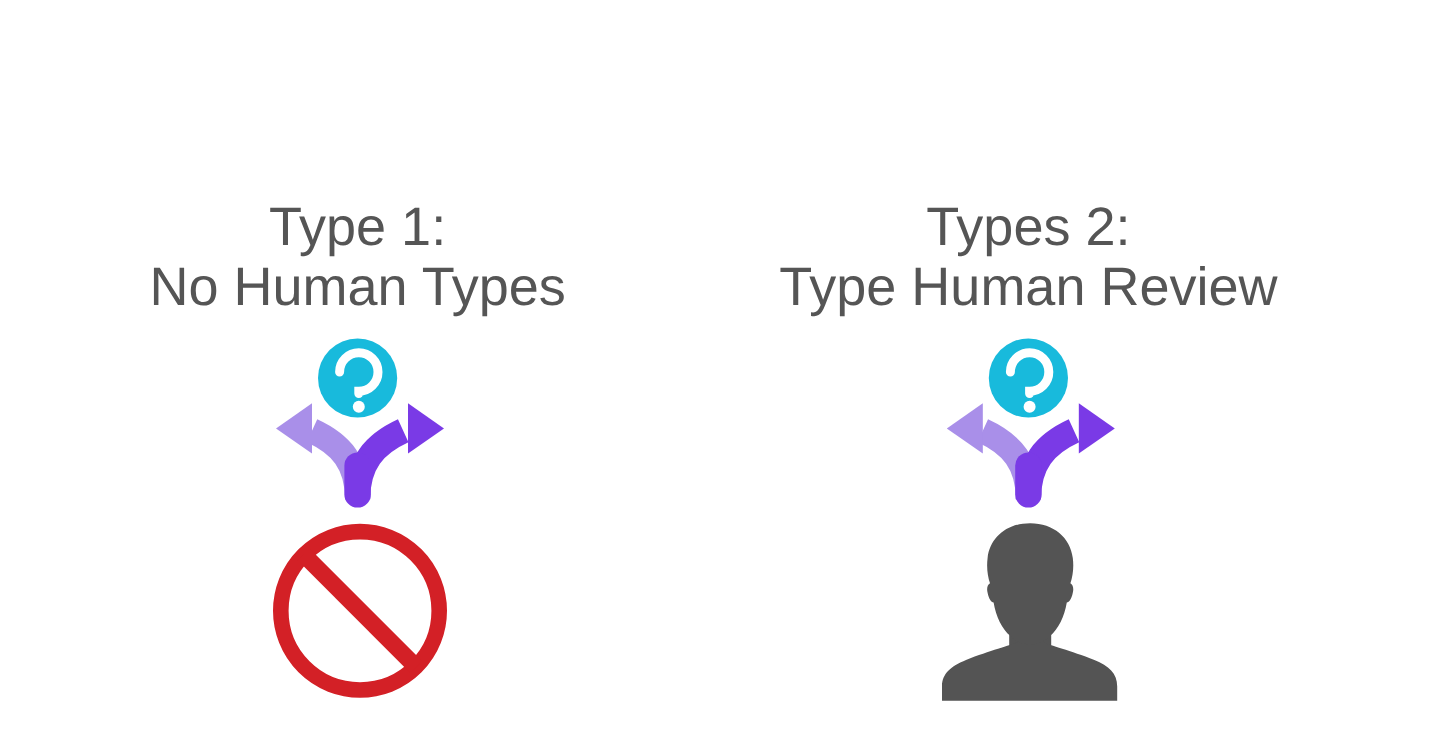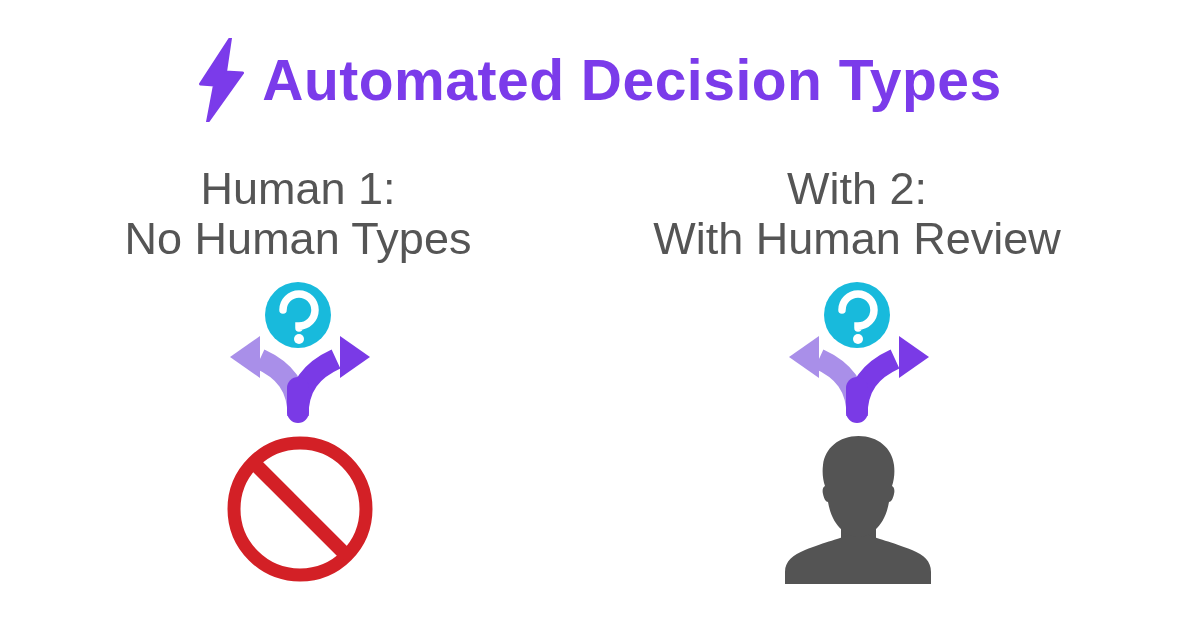--- a/index.html
+++ b/index.html
@@ -67,30 +67,24 @@
     top: 435px; left: 50%;
     margin-left: -75px;
     width: 150px; height: 150px;
   }
 </style>
 </head>
 <body>
 
 <div class="canvas" style="background: rgb(255, 255, 255);">
 
-  <header class="header-row">
-    <svg class="bolt-svg" viewBox="0 0 46 84" aria-hidden="true">
-      <polygon points="32,0 2,46 16,47 9,84 44,35 27,34" stroke-width="3" stroke-linejoin="round" fill="#7B3BEA" stroke="#7B3BEA"></polygon>
-    </svg>
-    <h1 class="page-title" style="color: rgb(123, 59, 234);">Automated Decision Types</h1>
-  </header>
 
   <section class="column col-left">
     <div class="col-heading" style="color: rgb(85, 85, 85);">
-      <div>Human 1:</div>
+      <div>Type 1:</div>
       <div>No Human Types</div>
     </div>
 
     <svg class="decision-icon" viewBox="0 0 160 150" aria-hidden="true">
 
       <path d="M 78 136 C 78 106 64 90 40 79" fill="none" stroke-width="21" stroke="#A98FE9"></path>
       <polygon points="10,77 40,56 40,98" fill="#A98FE9"></polygon>
 
       <path d="M 78 136 C 78 106 92 90 116 79" fill="none" stroke-width="21" stroke="#7A3AE6"></path>
       <polygon points="150,77 120,56 120,98" fill="#7A3AE6"></polygon>
@@ -103,22 +97,22 @@
     </svg>
 
     <svg class="prohibition-svg" viewBox="0 0 160 160" aria-hidden="true">
       <circle cx="80" cy="78" r="66" fill="none" stroke-width="13" stroke="#D32026"></circle>
       <line x1="33" y1="31" x2="127" y2="125" stroke-width="14" stroke="#D32026"></line>
     </svg>
   </section>
 
   <section class="column col-right">
     <div class="col-heading" style="color: rgb(85, 85, 85);">
-      <div>With 2:</div>
-      <div>With Human Review</div>
+      <div>Types 2:</div>
+      <div>Type Human Review</div>
     </div>
 
     <svg class="decision-icon" viewBox="0 0 160 150" aria-hidden="true">
       <path d="M 78 136 C 78 106 64 90 40 79" fill="none" stroke-width="21" stroke="#A98FE9"></path>
       <polygon points="10,77 40,56 40,98" fill="#A98FE9"></polygon>
       <path d="M 78 136 C 78 106 92 90 116 79" fill="none" stroke-width="21" stroke="#7A3AE6"></path>
       <polygon points="150,77 120,56 120,98" fill="#7A3AE6"></polygon>
       <path d="M 78 108 L 78 132" fill="none" stroke-width="22" stroke-linecap="round" stroke="#7A3AE6"></path>
       <circle cx="78" cy="35" r="33" fill="#18BADC"></circle>
       <path d="M 63 30 A 16 16 0 1 1 79 46 L 79 48" fill="none" stroke-width="7.5" stroke-linecap="round" stroke="#FFFFFF"></path>

